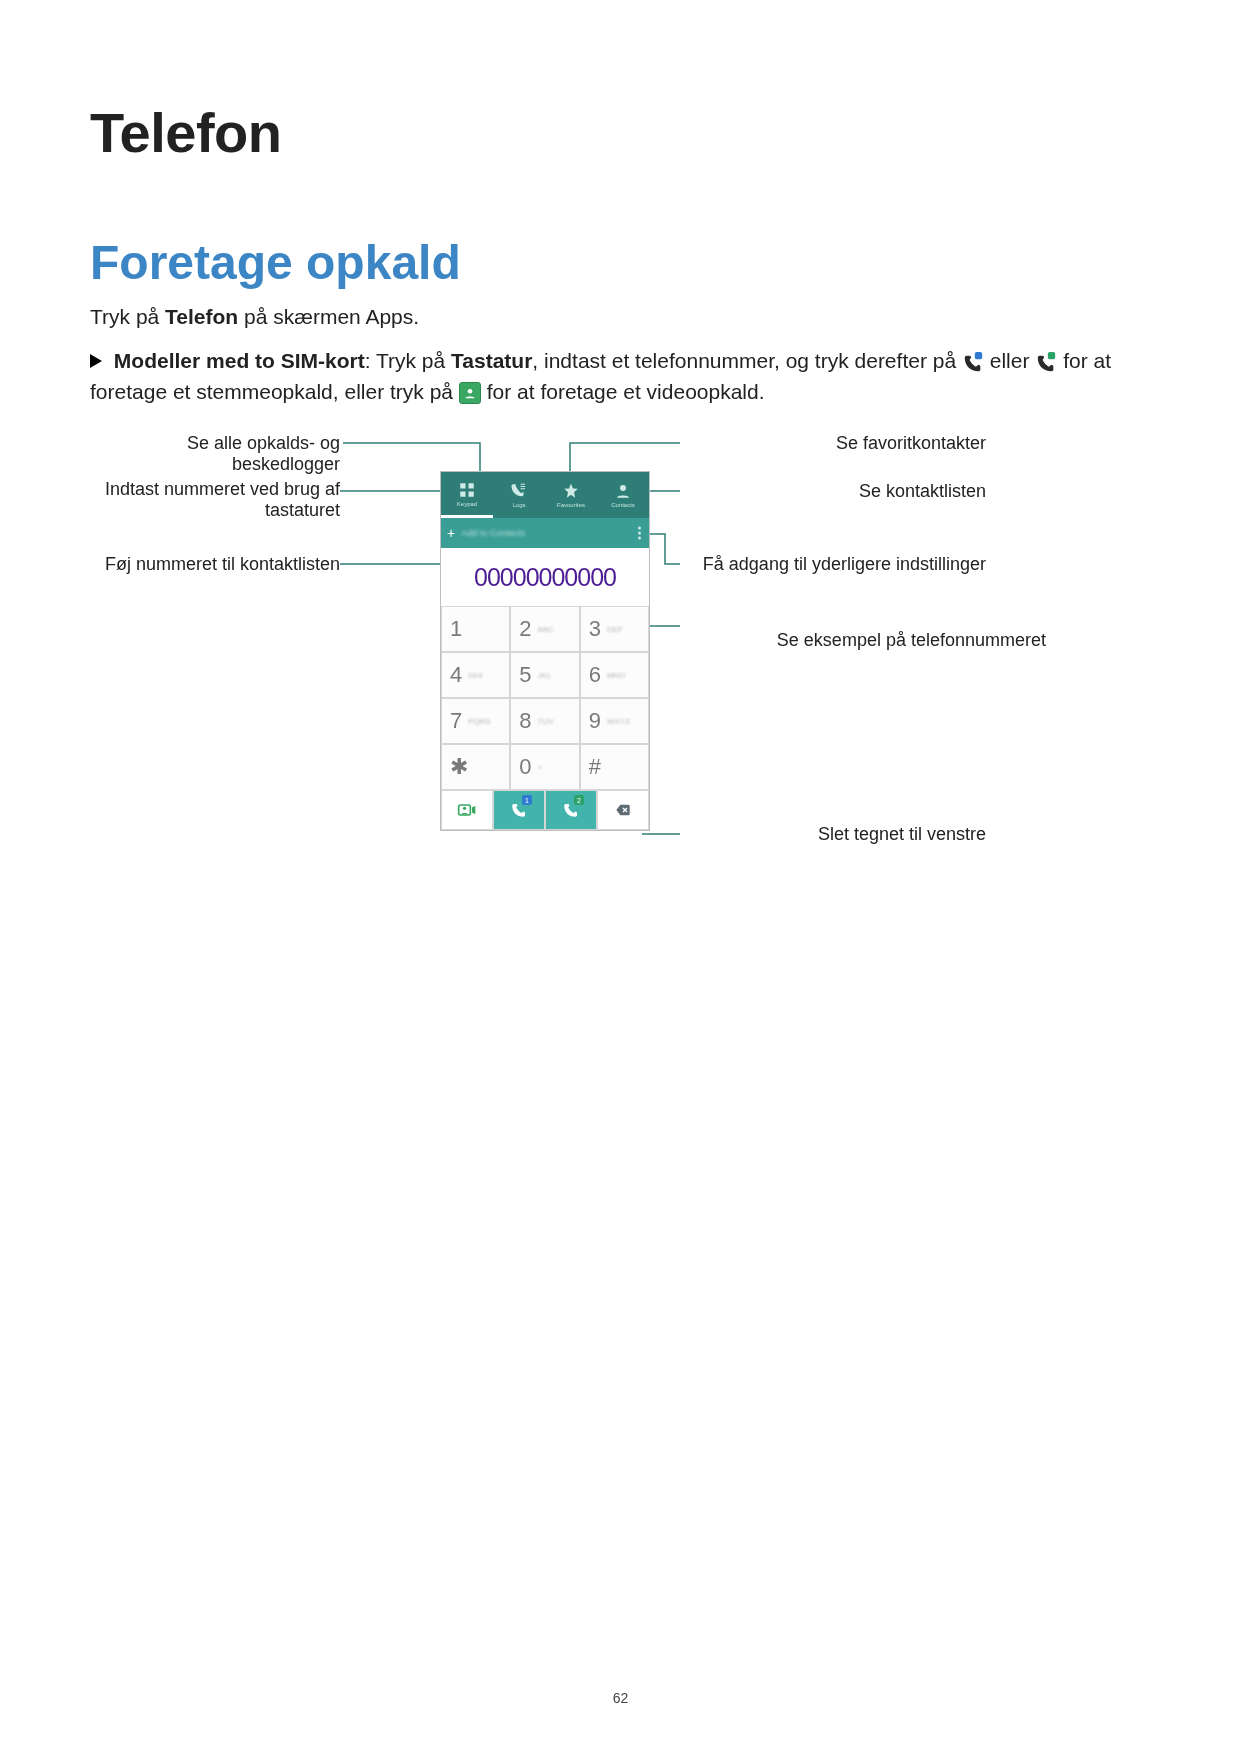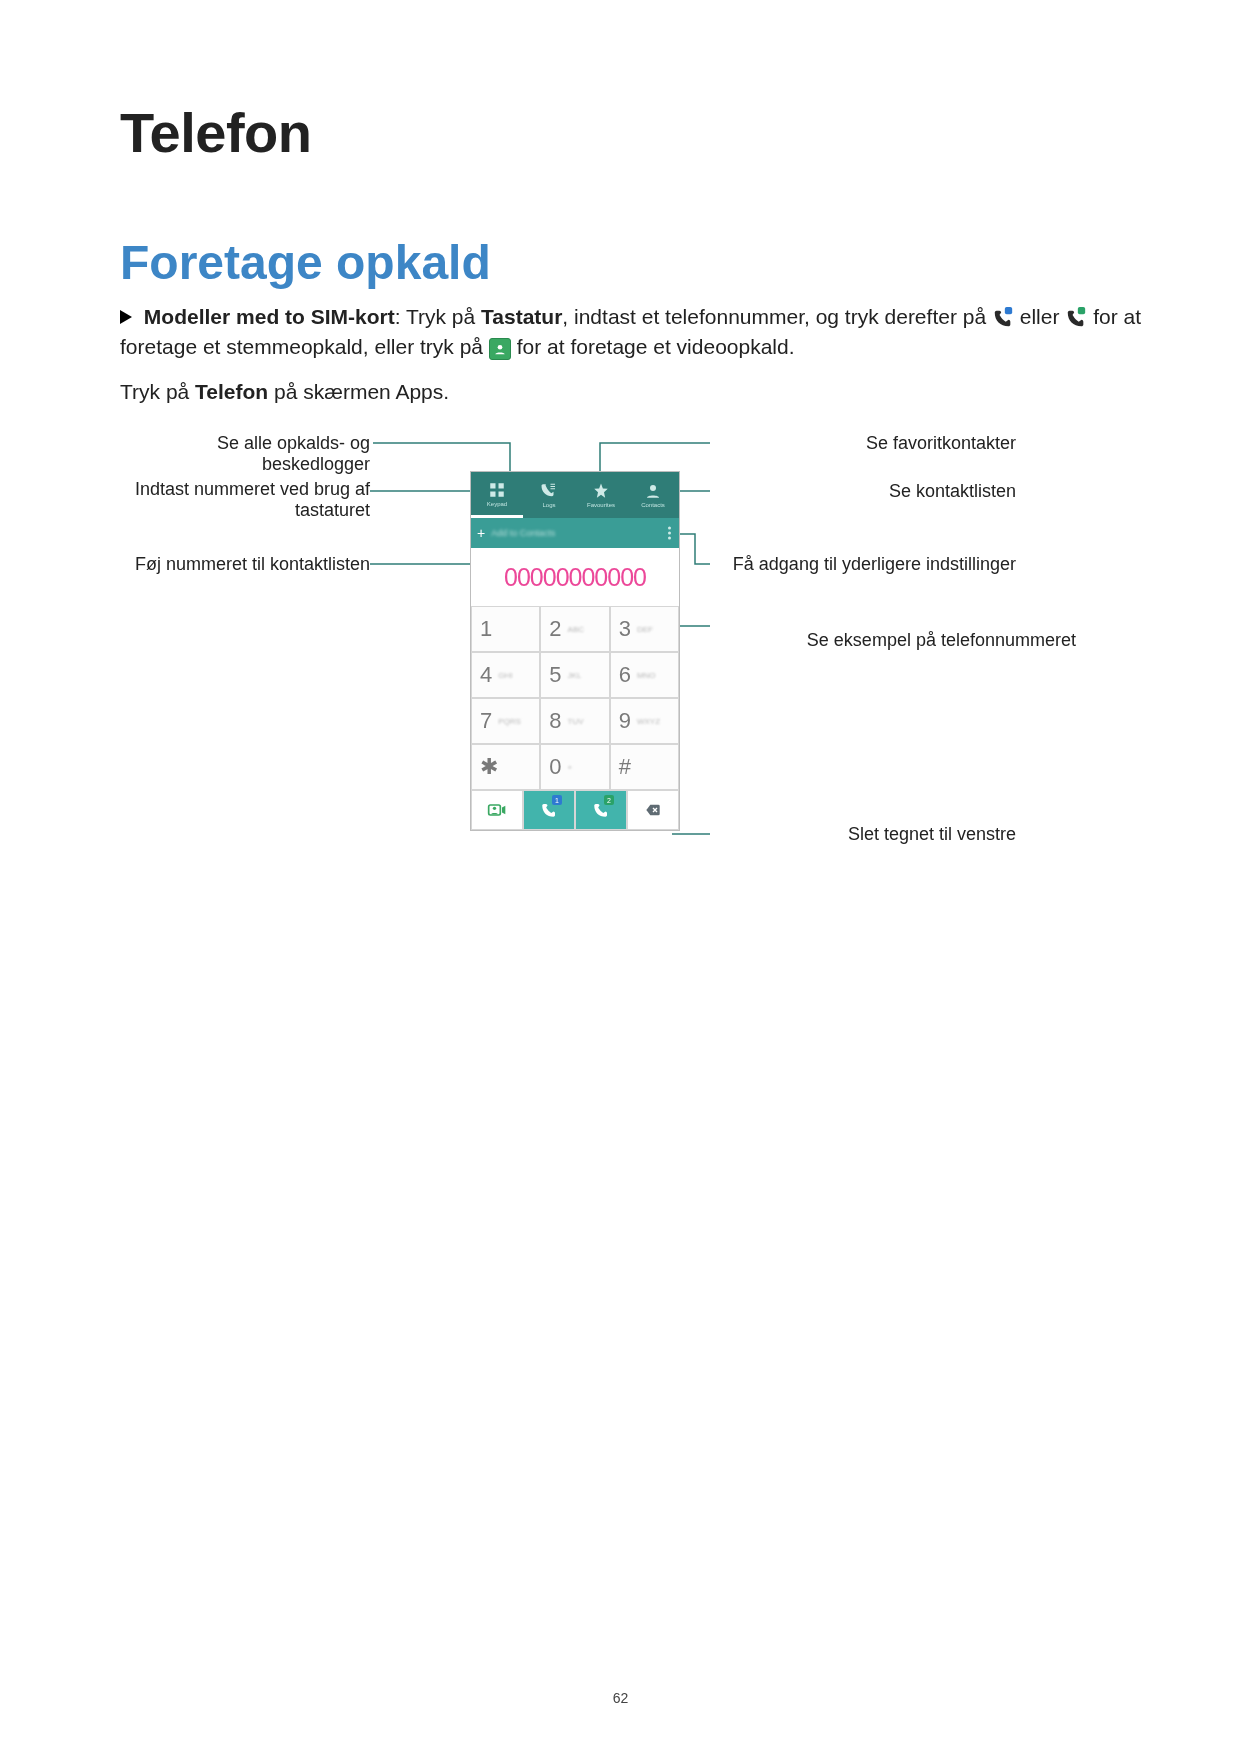--- a/index.html
+++ b/index.html
@@ -17,21 +17,21 @@
   body {
     margin: 0;
     width: 1241px;
     height: 1754px;
     background: #fff;
     font-family: Arial, Helvetica, sans-serif;
     color: var(--text);
     position: relative;
   }
   .page {
-    padding: 100px 90px 0 120px;
+    padding: 100px 90px 0 90px;
   }
   h1.title {
     font-size: 56px;
     font-weight: 700;
     margin: 0 0 70px 0;
     letter-spacing: -0.5px;
   }
   h2.section {
     font-size: 48px;
     font-weight: 700;
@@ -117,21 +117,21 @@
     gap: 2px;
   }
   .addrow .dots span { width: 3px; height: 3px; background:#cfeae7; border-radius:50%;}
   .numdisplay {
     height: 58px;
     display:flex;
     align-items:center;
     justify-content:center;
     background:#fff;
     font-size: 25px;
-    color:#ec4899;
+    color:#4c1d95;
     letter-spacing: -1px;
   }
   .kbd {
     display:grid;
     grid-template-columns: repeat(3, 1fr);
   }
   .key {
     height: 46px;
     border: 1px solid var(--key-border);
     background: var(--key-bg-light);
@@ -199,20 +199,24 @@
     color:#444;
   }
 </style>
 </head>
 <body>
 
 <div class="page">
   <h1 class="title">Telefon</h1>
 
   <h2 class="section">Foretage opkald</h2>
+
+  <p class="body">
+    <span>Tryk på </span><b>Telefon</b><span> på skærmen Apps.</span>
+  </p>
 
   <p class="body">
     <span class="tri"></span>
     <b>Modeller med to SIM-kort</b><span>: Tryk på </span><b>Tastatur</b><span>, indtast et telefonnummer, og tryk derefter på </span>
     <span class="inline-icon">
       <svg viewBox="0 0 24 24">
           <path d="M6 3c1 4 4 10 9 13l3-2c1 0 2 1 2 2v3c0 1-1 2-2 2C9 21 3 15 3 6c0-1 1-2 2-2h3c1 0 2 1 2 2l-2 3" fill="#2a2a2a"></path>
           <rect x="14" y="0" width="8" height="8" rx="2" fill="#2e7ad1"></rect>
         </svg>
     </span>
@@ -226,24 +230,20 @@
     <span> for at foretage et stemmeopkald, eller tryk på </span>
     <span class="inline-icon" style="background:#3aa862;border:1px solid #2a8a4e;border-radius:3px;">
       <svg viewBox="0 0 24 24" width="14" height="14">
           <circle cx="12" cy="9" r="4" fill="#fff"></circle>
           <path d="M4 21c0-4 16-4 16 0" fill="#fff"></path>
         </svg>
     </span>
     <span> for at foretage et videoopkald.</span>
   </p>
 
-  <p class="body">
-    <span>Tryk på </span><b>Telefon</b><span> på skærmen Apps.</span>
-  </p>
-
   <div class="diagram">
 
     <svg class="lines">
 
       <line x1="253" y1="22" x2="337" y2="22"></line>
       <polyline points="337,22 390,22 390,56 407,56 407,68"></polyline>
 
       <line x1="250" y1="70" x2="340" y2="70"></line>
       <line x1="340" y1="70" x2="356" y2="70"></line>
 

